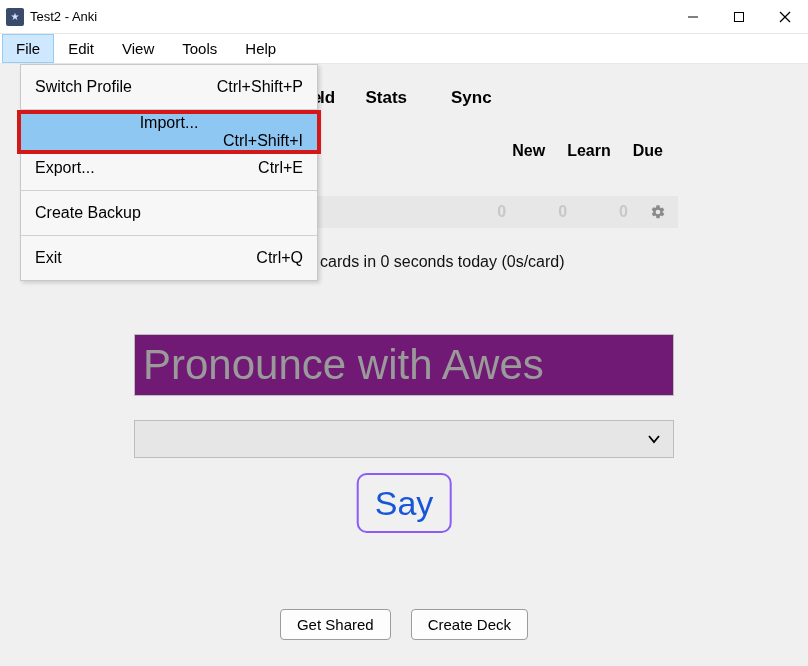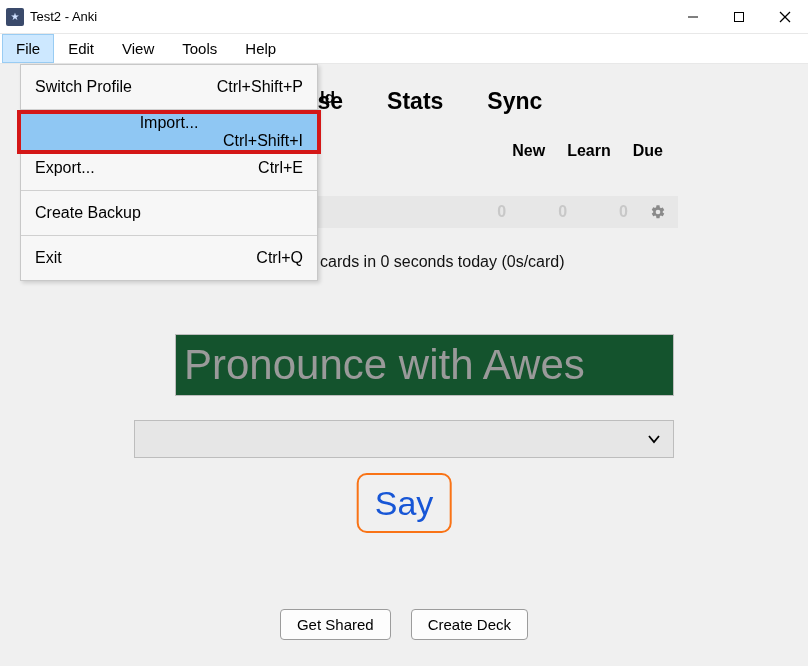--- a/index.html
+++ b/index.html
@@ -101,21 +101,21 @@
   
 
   .nav-links {
     position: absolute;
     top: 88px;
     left: 0; right: 0;
     display: flex;
     justify-content: center;
     gap: 40px;
     font-weight: 700;
-    font-size: 23px;
+    font-size: 17px;
     color: #000;
   }
   .nav-links span { cursor: default; }
 
   
   .partial-ld {
     position: absolute;
     left: 320px; top: 88px;
     font-weight: 700; font-size: 17px;
   }
@@ -165,27 +165,26 @@
     color: #111;
   }
 
   
   .searchbox {
     position: absolute;
     top: 334px;
     left: 134px;
     right: 134px;
     height: 62px;
-    background: #14532d;
+    background: #701a75;
     border: 1px solid #bdbdbd;
     overflow: hidden;
     padding: 0 8px;
     display: flex;
     align-items: center;
-    margin-left: 41px;
   }
   .searchbox .ph {
     font-size: 42px;
     color: #9a9a9a;
     white-space: nowrap;
     letter-spacing: 0;
   }
 
   
   .lang-select {
@@ -207,21 +206,21 @@
   }
 
   
   .say-btn {
     position: absolute;
     top: 473px;
     left: 50%;
     transform: translateX(-50%);
     min-width: 86px;
     height: 60px;
-    border: 2px solid #f97316;
+    border: 2px solid #8b5cf6;
     border-radius: 10px;
     background: #f0f0f0;
     display: flex;
     align-items: center;
     padding: 0 16px;
   }
   .say-btn span {
     color: #1756d6;
     font-size: 34px;
   }

